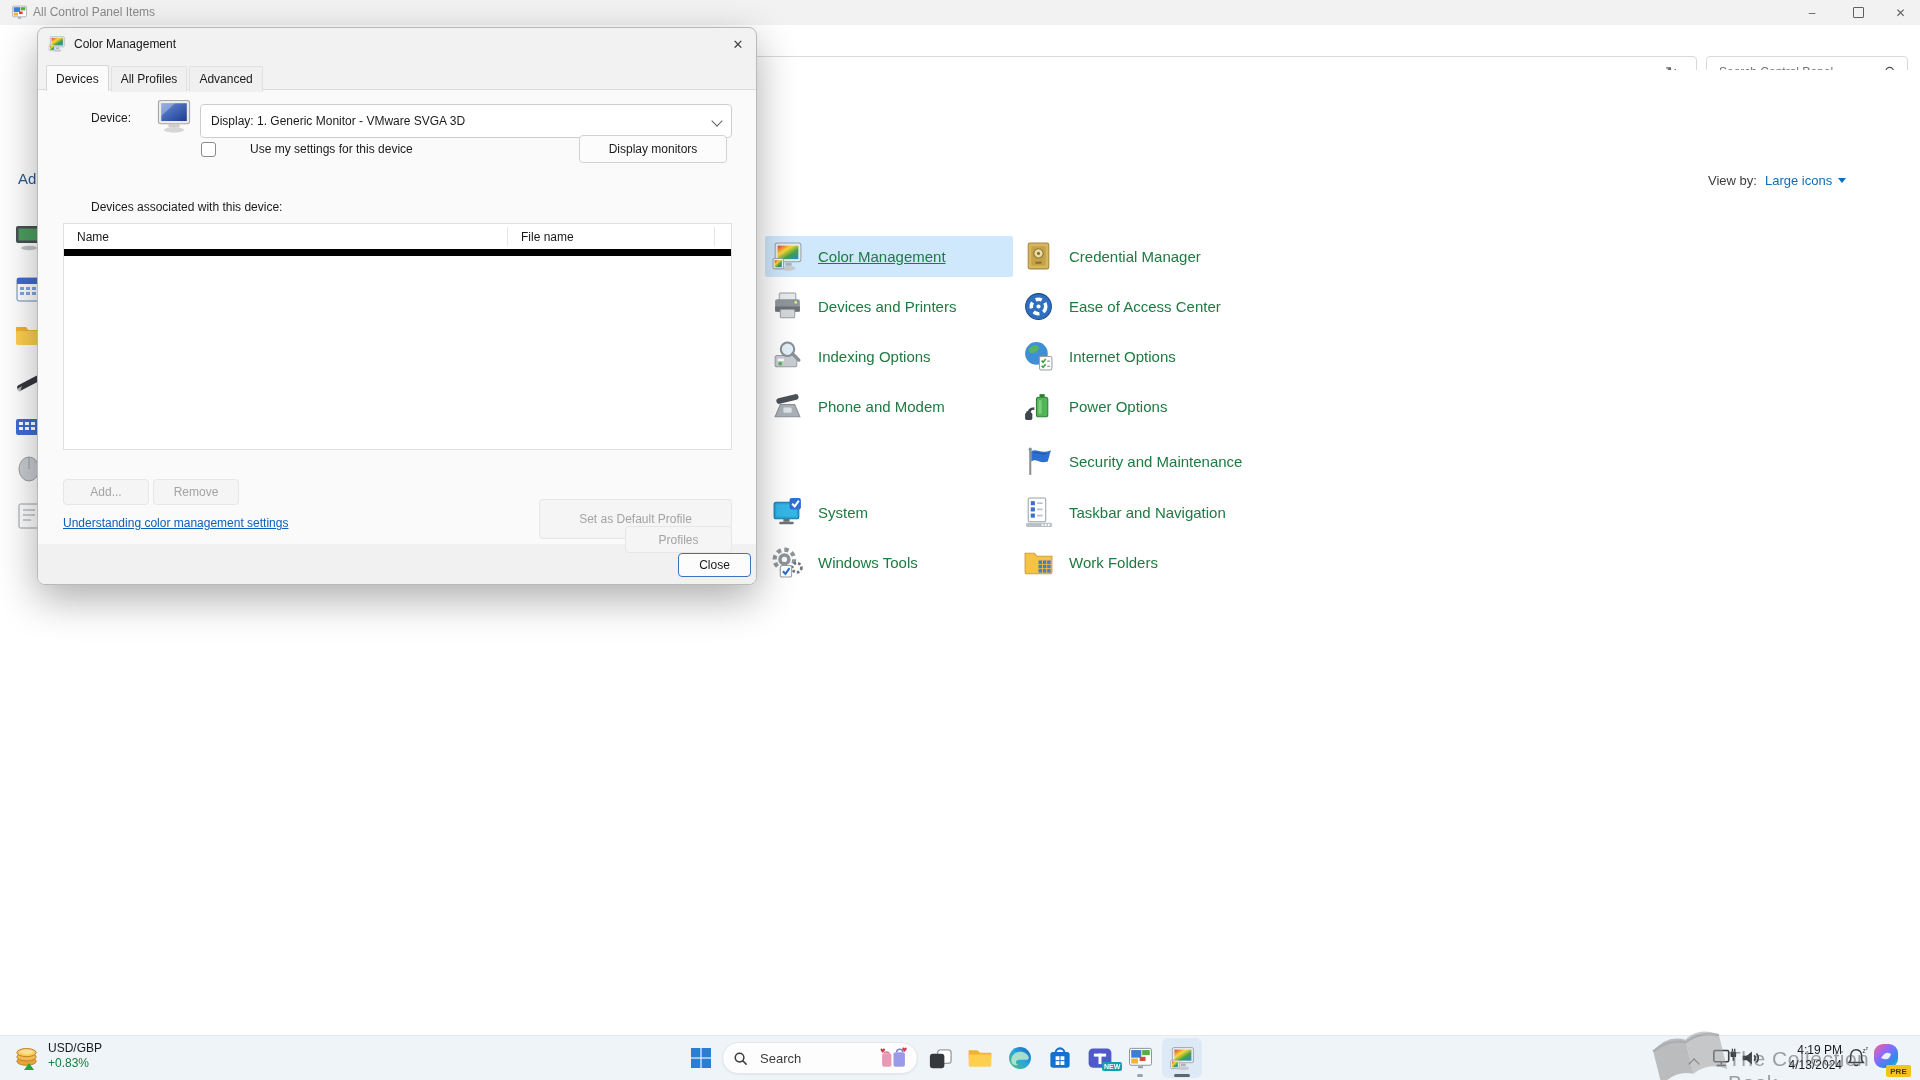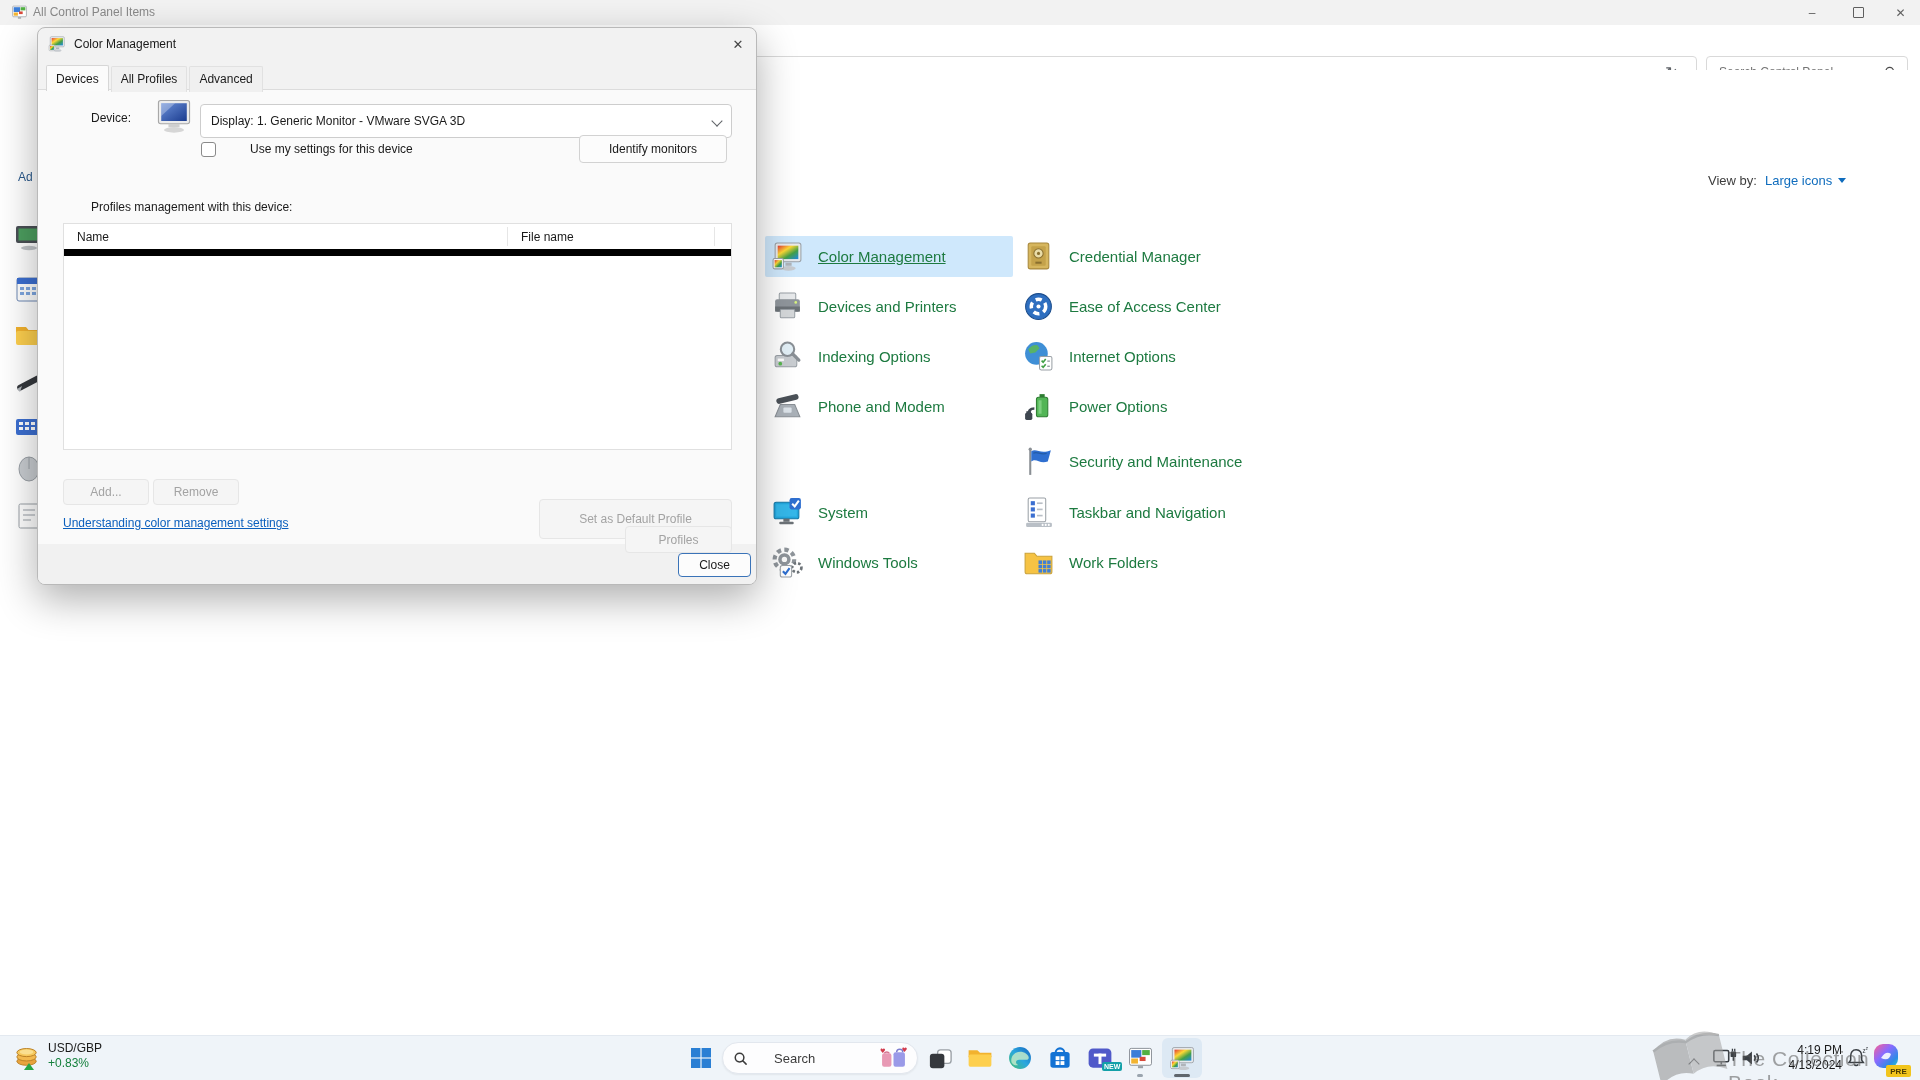--- a/index.html
+++ b/index.html
@@ -14,21 +14,21 @@
   .max-glyph{width:9px;height:9px;border:1px solid #5f5f5f;border-radius:1px;}
   .cp-toolbar{left:0;top:25px;width:1920px;height:45px;background:#ffffff;border-bottom:1px solid #ebebeb;}
   .back-arrow{left:14px;top:36px;font-size:19px;color:#2b2b2b;}
   .addressbar{left:60px;top:31px;width:1637px;height:31px;background:#fff;border:1px solid #d9d9d9;border-radius:4px;box-sizing:border-box;}
   .searchbox{left:1706px;top:31px;width:202px;height:31px;background:#fff;border:1px solid #d9d9d9;border-radius:4px;box-sizing:border-box;display:flex;align-items:center;padding:0 10px;gap:8px;}
   .searchbox input{border:none;outline:none;flex:1;font-size:12px;color:#444;font-family:"Liberation Sans",sans-serif;background:transparent;}
   .chev{display:inline-block;width:7px;height:7px;border-right:1.6px solid #5f6368;border-bottom:1.6px solid #5f6368;transform:rotate(45deg);}
   .chev.up{transform:rotate(-135deg);}
   .refresh-glyph{font-size:16px;color:#5f6368;}
   .cp-content{left:0;top:70px;width:1920px;height:965px;background:#ffffff;}
-  .cp-heading{left:18px;top:100px;font-size:12px;color:#2b5a8c;}
+  .cp-heading{left:18px;top:100px;font-size:15px;color:#2b5a8c;}
   .viewby-label{left:1708px;top:103px;font-size:13px;color:#3c3c3c;}
   .viewby-value{left:1765px;top:103px;font-size:13px;color:#0f6cbd;display:flex;align-items:center;gap:6px;}
   .caret-down{width:0;height:0;border-left:4px solid transparent;border-right:4px solid transparent;border-top:5px solid #0f6cbd;}
   .cp-item{display:flex;align-items:center;gap:14px;width:236px;}
   .cp-item .lbl{font-size:15px;color:#1d7a40;line-height:1.2;width:185px;}
   .cp-item.selected{background:#cfe8fc;border-radius:2px;padding:4px 6px;}
   .cp-item.selected .lbl{text-decoration:underline;}
   .cp-item.twoline{align-items:flex-start;}
 
   
@@ -54,21 +54,21 @@
   .dlg-link{font-size:12px;color:#0b5fbd;text-decoration:underline;}
   .dlg-footer{left:0;top:515px;width:720px;height:43px;background:#f1f1f1;border-top:1px solid #e2e2e2;}
 
   
   .taskbar{left:0;top:1035px;width:1920px;height:45px;background:#eff4f9;border-top:1px solid #e3e9f0;z-index:20;}
   .up-tri{left:24px;top:1063px;width:0;height:0;border-left:5px solid transparent;border-right:5px solid transparent;border-bottom:7px solid #27a544;}
   .tb-btn{width:40px;height:40px;top:1038px;display:flex;align-items:center;justify-content:center;border-radius:6px;}
   .tb-btn.active{background:#dde9f4;}
   .run-dot{position:absolute;bottom:1px;left:50%;transform:translateX(-50%);height:3px;border-radius:2px;background:#9aa4ae;width:6px;}
   .run-dot.focused{width:16px;background:#60666d;}
-  .search-pill{left:722px;top:1042px;width:196px;height:32px;background:#fdfdfe;border:1px solid #e2e7ee;border-radius:16px;box-sizing:border-box;display:flex;align-items:center;padding:0 10px;gap:26px;box-shadow:0 1px 2px rgba(0,0,0,.06);}
+  .search-pill{left:722px;top:1042px;width:196px;height:32px;background:#fdfdfe;border:1px solid #e2e7ee;border-radius:16px;box-sizing:border-box;display:flex;align-items:center;padding:0 10px;gap:12px;box-shadow:0 1px 2px rgba(0,0,0,.06);}
   .search-pill .txt{font-size:13px;color:#3c3c3c;flex:1;}
   .tray-text{font-size:12px;color:#1a1a1a;text-align:right;line-height:15px;}
   .pre-badge{left:1886px;top:1065px;width:25px;height:12px;background:#f2c51d;border-radius:2px;font-size:8px;font-weight:bold;color:#4a3b00;display:flex;align-items:center;justify-content:center;z-index:25;}
   .watermark{z-index:30;pointer-events:none;}
   .wm-text{left:1728px;top:1047px;font-size:21px;color:rgba(90,90,90,.55);letter-spacing:.5px;z-index:30;pointer-events:none;}
 </style>
 </head>
 <body>
 
 <svg width="0" height="0" style="position:absolute">
@@ -511,23 +511,23 @@
     <span class="abs dlg-label" style="left:25px;top:83px;z-index:2">Device:</span>
     <svg class="abs" style="left:116px;top:70px;z-index:2" width="40" height="36">
         <use href="#s-monitor-blue"></use>
       </svg>
     <div class="abs combo" style="z-index:2">
       <span class="val">Display: 1. Generic Monitor - VMware SVGA 3D</span>
       <span class="chev"></span>
     </div>
     <span class="abs checkbox" style="z-index:2"></span>
     <span class="abs dlg-label" style="left:184px;top:114px;z-index:2">Use my settings for this device</span>
-    <div class="abs btn" style="left:541px;top:107px;width:148px;height:28px;z-index:2">Identify monitors</div>
-
-    <span class="abs dlg-label" style="left:25px;top:172px;z-index:2">Profiles management with this device:</span>
+    <div class="abs btn" style="left:541px;top:107px;width:148px;height:28px;z-index:2">Display monitors</div>
+
+    <span class="abs dlg-label" style="left:25px;top:172px;z-index:2">Devices associated with this device:</span>
 
     <div class="abs listbox" style="z-index:2">
       <div class="list-header">
         <span class="hdr-text" style="left:13px">Name</span>
         <span class="col-div" style="left:443px"></span>
         <span class="hdr-text" style="left:457px">File name</span>
         <span class="col-div" style="left:650px"></span>
       </div>
     </div>
 

